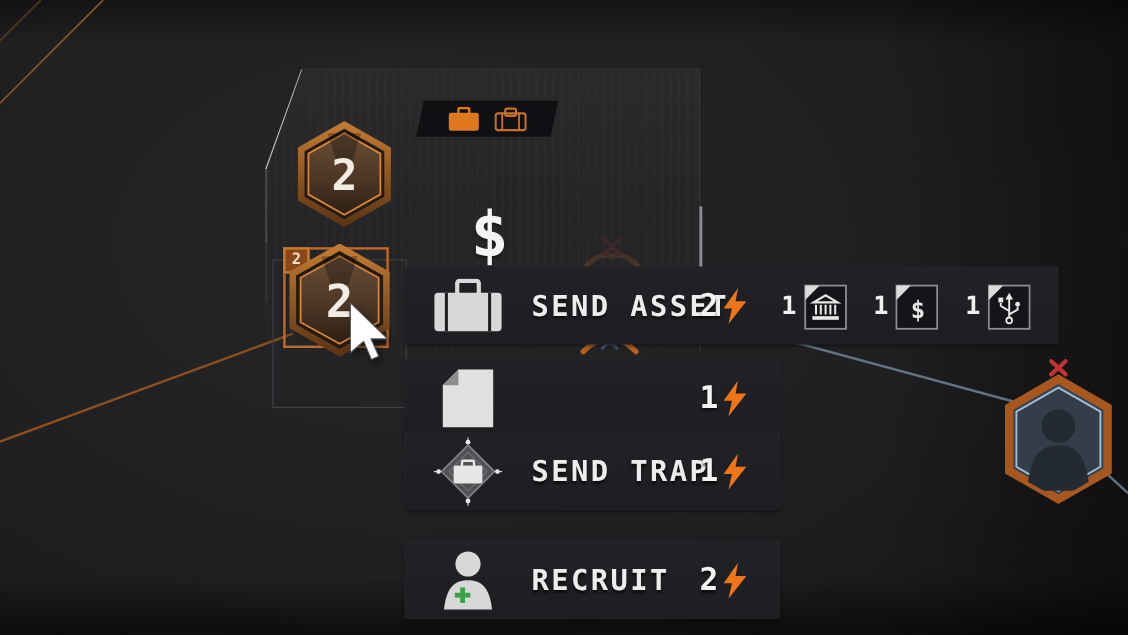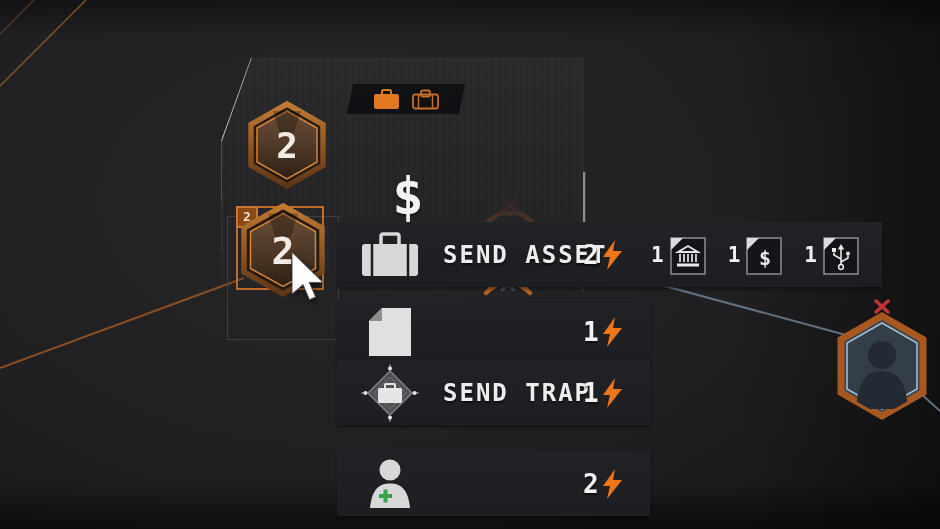--- a/index.html
+++ b/index.html
@@ -285,20 +285,21 @@
 
   <div class="menu-row row-3">
     <span class="row-icon">
       <svg width="46" height="52" viewBox="0 0 46 52">
         <circle cx="23" cy="12" r="10.5" fill="#d8d8d8"></circle>
         <path d="M3,50 C5,30 13,25.5 23,25.5 C33,25.5 41,30 43,50 Z" fill="#d8d8d8"></path>
         <rect x="12" y="36" width="13" height="4" fill="#3aa34a"></rect>
         <rect x="16.5" y="31.5" width="4" height="13" fill="#3aa34a"></rect>
       </svg>
     </span>
+    <span class="row-label">RECRUIT</span>
     <span class="row-cost">
       <span class="cost-num">2</span>
       <svg width="20" height="30" viewBox="0 0 20 30">
         <polygon points="12,0 0,17 7,17 4,30 19,11 10,11" fill="#ef7519"></polygon>
       </svg>
     </span>
   </div>
 
 </div>
 

